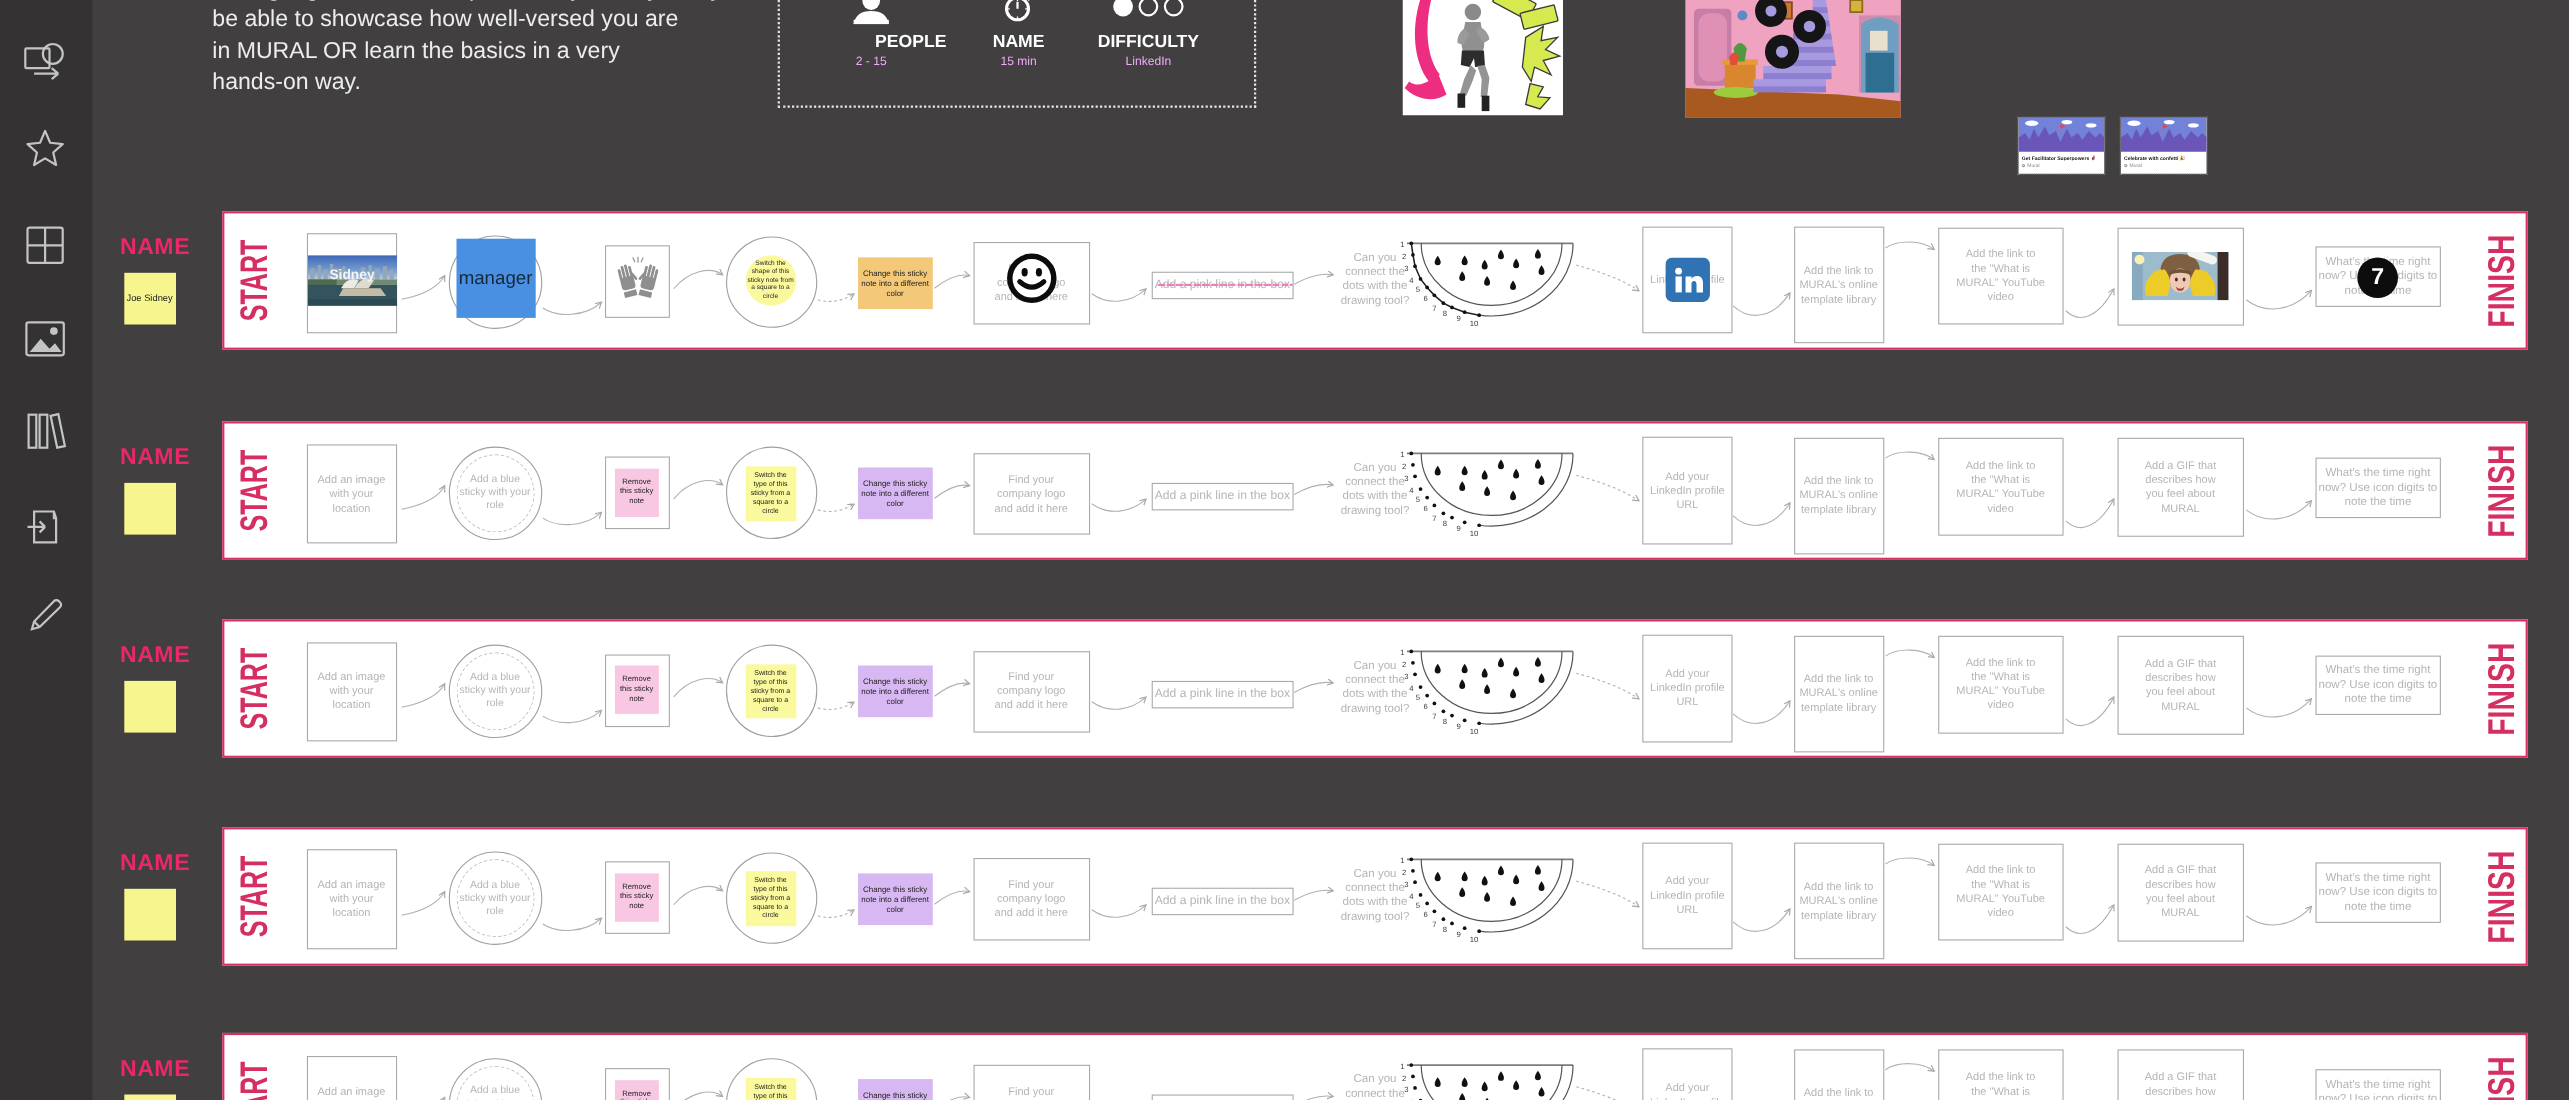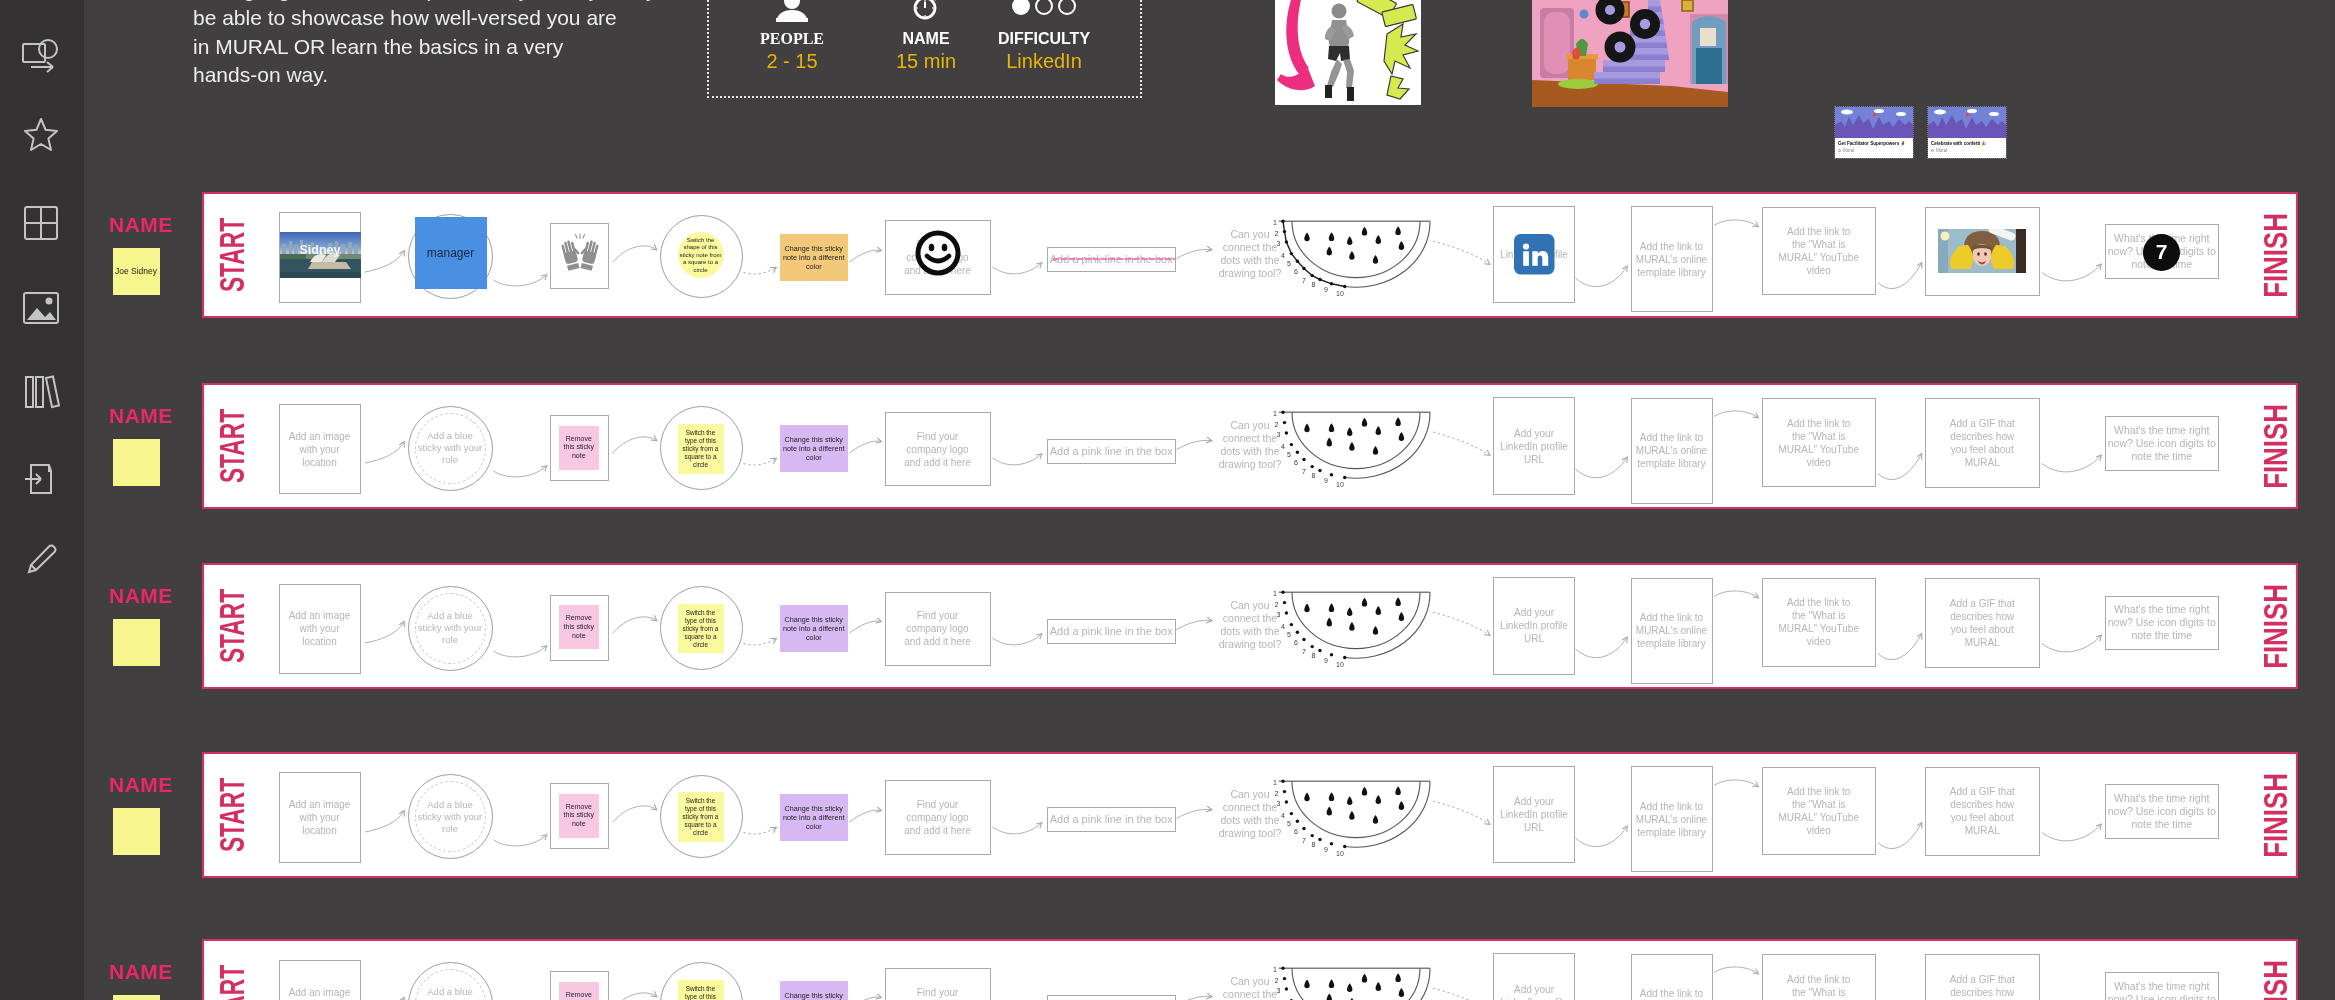--- a/index.html
+++ b/index.html
@@ -17,28 +17,28 @@
 .finishv { left:2215px; top:44px; width:120px; font-size:34px; transform:rotate(-90deg) scaleX(0.76); }
 .obox { position:absolute; background:#fff; border:1px solid #a9a9a9; display:flex; align-items:center; justify-content:center; }
 .txt { color:#b5b5b5; font-size:10px; line-height:13px; text-align:center; }
 .ocirc { position:absolute; background:#fff; border:1px solid #9e9e9e; border-radius:50%; display:flex; align-items:center; justify-content:center; }
 .icirc { width:71px; height:71px; border:1px dashed #c6c6c6; border-radius:50%; display:flex; align-items:center; justify-content:center; font-size:9.5px; line-height:12px; }
 .sticky { position:absolute; display:flex; align-items:center; justify-content:center; text-align:center; color:#1c1c1c; line-height:1.25; font-weight:500; }
 .pink { background:#f8c8e3; }
 .yell { background:#fbf99d; }
 .purp { background:#d7b8f2; }
 .oran { background:#f3c878; }
-.bsticky { position:absolute; left:414.5px; top:25.8px; width:72px; height:71.5px; background:#4a90e2; display:flex; align-items:center; justify-content:center; font-size:12px; color:#15283c; }
+.bsticky { position:absolute; left:414.5px; top:25.8px; width:72px; height:71.5px; background:#4a90e2; display:flex; align-items:center; justify-content:center; font-size:17px; color:#15283c; }
 .plink { position:absolute; left:1052.5px; top:66.7px; width:122px; height:2.2px; background:repeating-linear-gradient(90deg,#f17cc3 0,#f17cc3 6px,rgba(241,124,195,0.35) 6px,rgba(241,124,195,0.35) 8px); }
 .seven { position:absolute; left:2143px; top:42px; width:37px; height:37px; border-radius:50%; background:#0d0d0d; color:#fff; font-size:21px; font-weight:bold; display:flex; align-items:center; justify-content:center; }
 #topltext { position:absolute; left:193px; top:-24px; width:700px; color:#ededed; font-size:21px; line-height:28.4px; white-space:nowrap; }
 #toprtext { position:absolute; left:1837px; top:12px; width:420px; color:#f0f0f0; font-size:17px; line-height:21.3px; }
 #dashbox { position:absolute; left:707px; top:-20px; width:435px; height:118px; border:2px dotted #e8e8e8; }
 .dlabel { position:absolute; top:30px; width:160px; text-align:center; color:#fff; font-weight:bold; font-size:16px; }
-.dvalue { position:absolute; top:50px; width:160px; text-align:center; color:#eab308; font-size:20px; }
+.dvalue { position:absolute; top:50px; width:160px; text-align:center; color:#f0abfc; font-size:11px; }
 .card { position:absolute; top:107px; width:78px; height:51px; background:#fff; outline:1px dotted #777; }
 .cardt { font-size:4.6px; font-weight:bold; color:#111; padding:2.5px 1px 0 3px; line-height:5.5px; white-space:nowrap; overflow:hidden; }
 .cardm { font-size:4.5px; color:#888; padding:2px 0 0 3px; }
 .cardc { display:inline-block; width:3px; height:3px; border:0.5px solid #999; border-radius:50%; margin-right:2px; vertical-align:middle; }
 </style></head>
 <body>
 <div id="page">
 <div id="sidebar">
       <svg class="sic" style="top:36px;" viewBox="0 0 40 40">
         <g fill="none" stroke="#c4c4c4" stroke-width="2">
@@ -102,21 +102,21 @@
         <line x1="15" y1="21" x2="15" y2="23"></line>
         <line x1="6" y1="14" x2="8" y2="14"></line>
         <line x1="22" y1="14" x2="24" y2="14"></line>
       </g>
     </svg>
     <svg style="position:absolute;left:1010px;top:-3px;" width="70" height="22" viewBox="0 0 70 22">
       <circle cx="11" cy="9" r="9" fill="#fff"></circle>
       <circle cx="34" cy="9" r="8" fill="none" stroke="#fff" stroke-width="2"></circle>
       <circle cx="57" cy="9" r="8" fill="none" stroke="#fff" stroke-width="2"></circle>
     </svg>
-    <div class="dlabel" style="left:712px;font-family:Liberation Serif, serif;">PEOPLE</div>
+    <div class="dlabel" style="left:748px;">PEOPLE</div>
     <div class="dvalue" style="left:712px;">2 - 15</div>
     <div class="dlabel" style="left:846px;">NAME</div>
     <div class="dvalue" style="left:846px;">15 min</div>
     <div class="dlabel" style="left:964px;">DIFFICULTY</div>
     <div class="dvalue" style="left:964px;">LinkedIn</div>
     <svg style="position:absolute;left:1275px;top:0;" width="146" height="105" viewBox="0 0 146 105">
       <rect width="146" height="105" fill="#fff"></rect>
       <path d="M16,0 C8,26 10,56 24,74 L34,68 C22,52 20,26 26,0 Z" fill="#ed2e80"></path>
       <path d="M2,80 C12,90 28,94 40,86 L32,66 C24,76 14,80 6,74 Z" fill="#ed2e80"></path>
       <g fill="#d6e94e" stroke="#3a3a3a" stroke-width="1.2">

